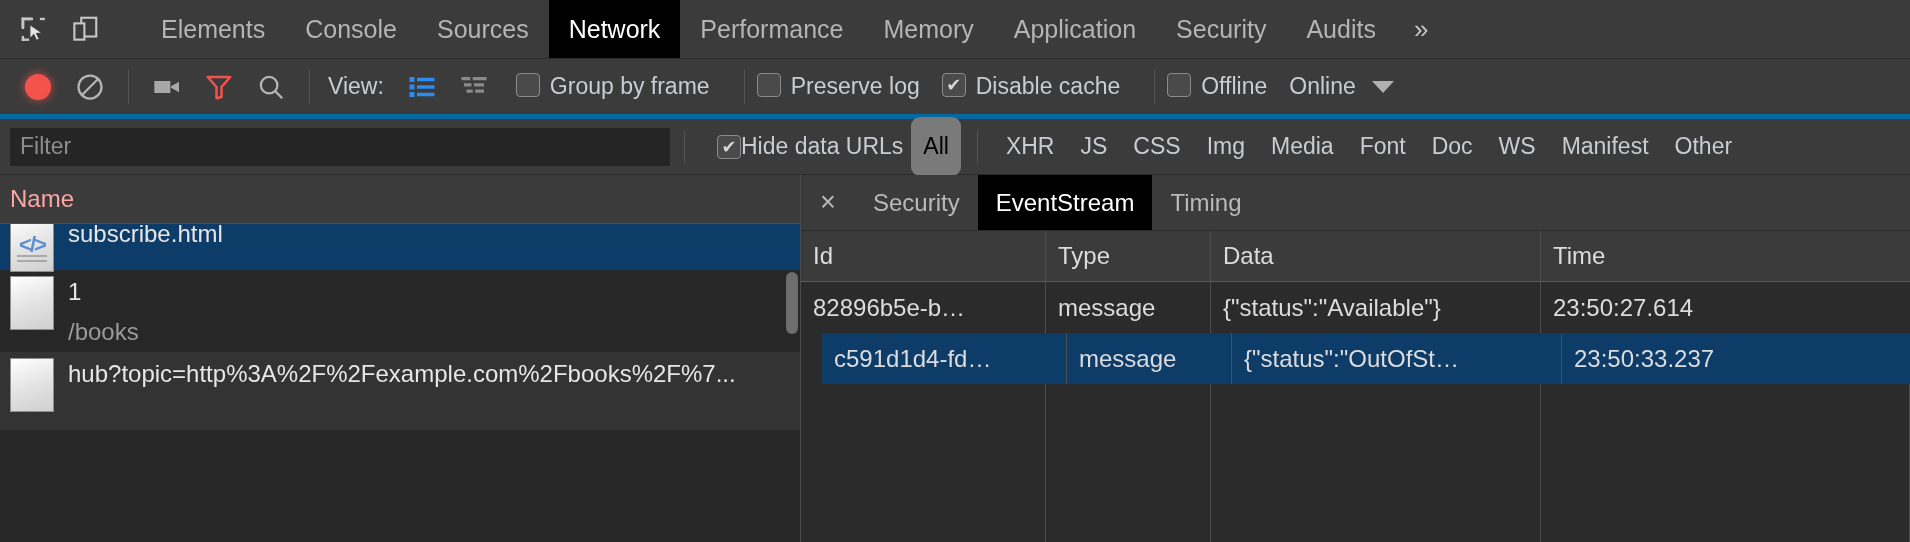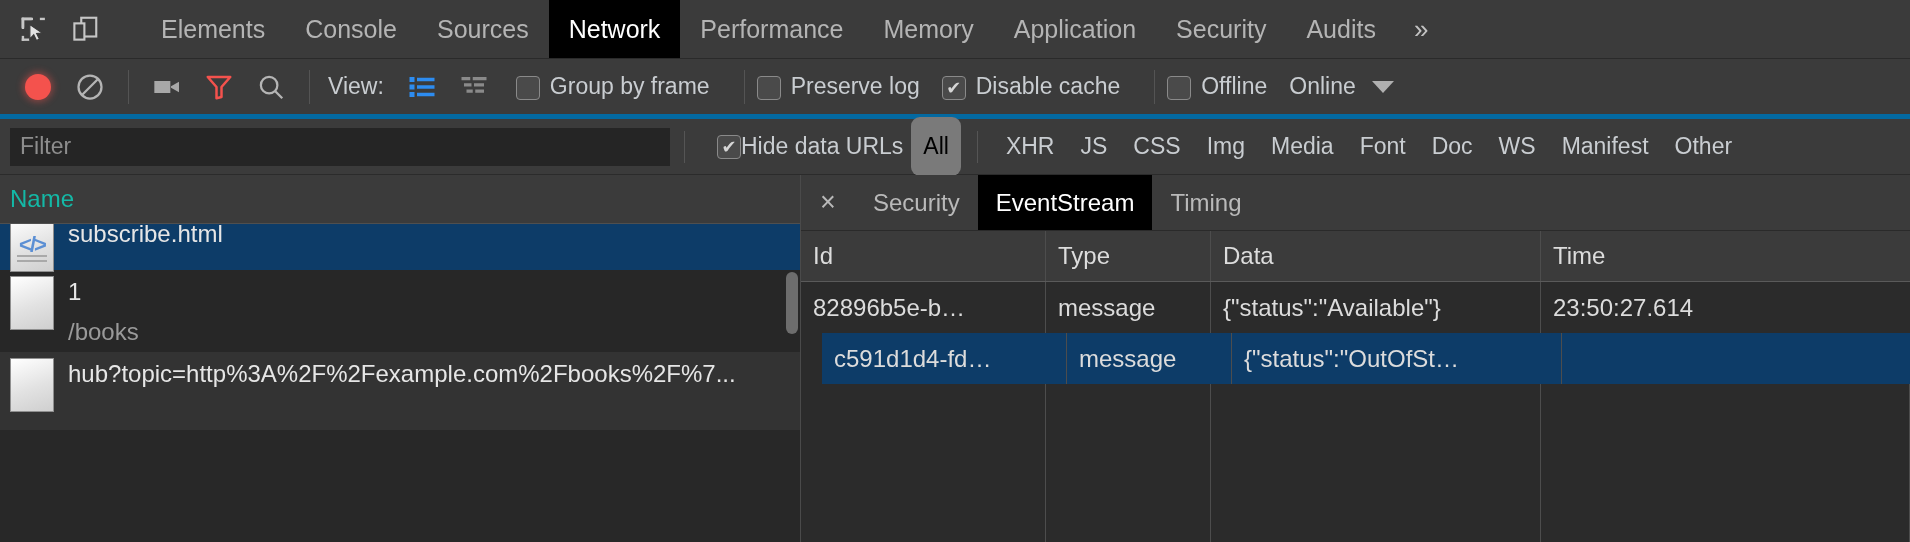--- a/index.html
+++ b/index.html
@@ -108,21 +108,21 @@
     background: #f4524d;
     box-shadow: 0 0 7px 2px rgba(244,82,77,0.45);
   }
   .label-view {
     margin: 0 12px 0 6px;
     color: #c9cdd1;
     white-space: nowrap;
   }
   .chk-wrap {
     display: flex;
-    align-items: flex-end;
+    align-items: flex-start;
     gap: 10px;
     margin-right: 22px;
     cursor: pointer;
     white-space: nowrap;
   }
   .chk {
     width: 24px;
     height: 24px;
     border-radius: 4px;
     border: 1px solid #8a8a8a;
@@ -222,21 +222,21 @@
   }
   .col-header {
     height: 48px;
     min-height: 48px;
     display: flex;
     align-items: center;
     padding-left: 10px;
     background: #3b3b3b;
     border-bottom: 1px solid #4f4f4f;
     font-size: 24px;
-    color: #14b8a6;
+    color: #fca5a5;
   }
   .req-list {
     flex: 1;
     overflow: hidden;
     position: relative;
   }
   .req-row {
     display: flex;
     align-items: flex-start;
     padding: 6px 0 6px 10px;
@@ -599,20 +599,21 @@
           <span class="es-cell c-id">82896b5e-b…</span>
           <span class="es-cell c-type">message</span>
           <span class="es-cell c-data">{"status":"Available"}</span>
           <span class="es-cell c-time">23:50:27.614</span>
         </div>
 
         <div class="es-row sel">
           <span class="es-cell c-id">c591d1d4-fd…</span>
           <span class="es-cell c-type">message</span>
           <span class="es-cell c-data">{"status":"OutOfSt…</span>
+          <span class="es-cell c-time">23:50:33.237</span>
         </div>
 
         <div class="es-fill">
           <span class="es-cell c-id"></span>
           <span class="es-cell c-type"></span>
           <span class="es-cell c-data"></span>
           <span class="es-cell c-time"></span>
         </div>
       </div>
     </div>

